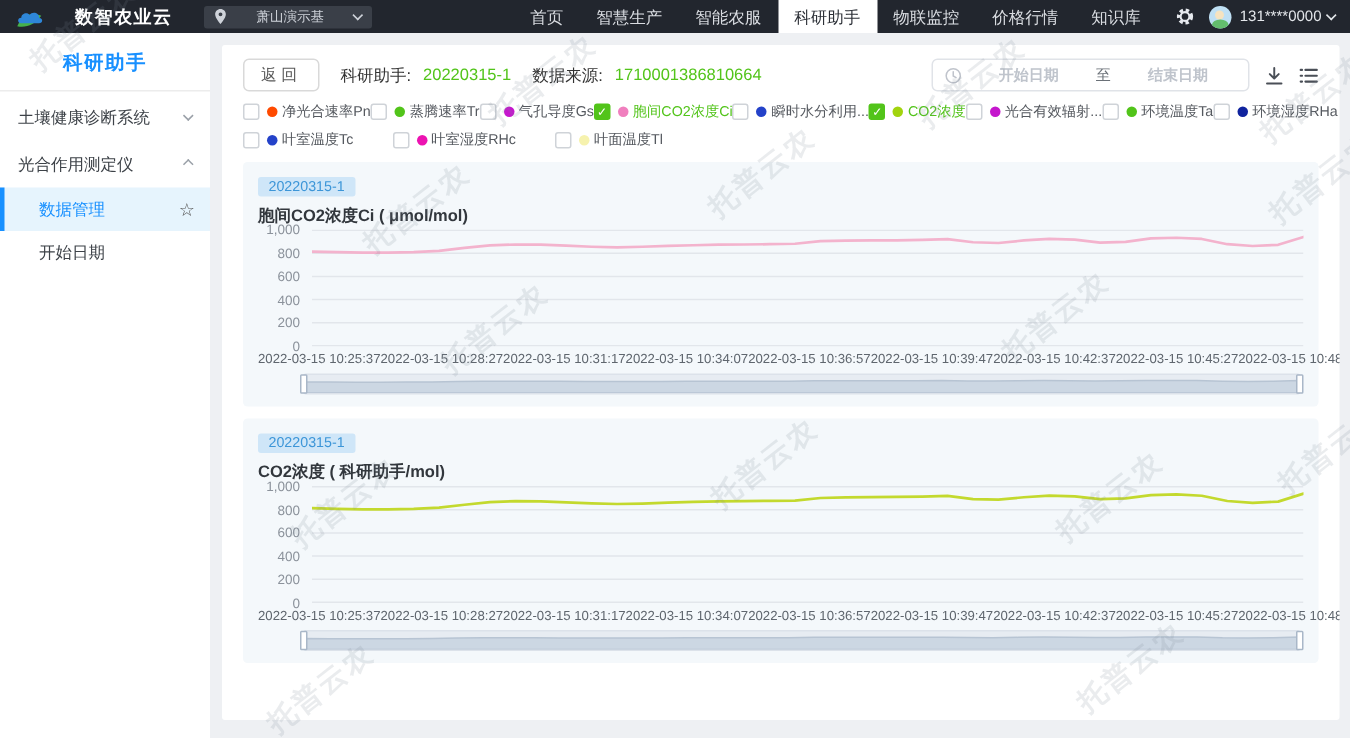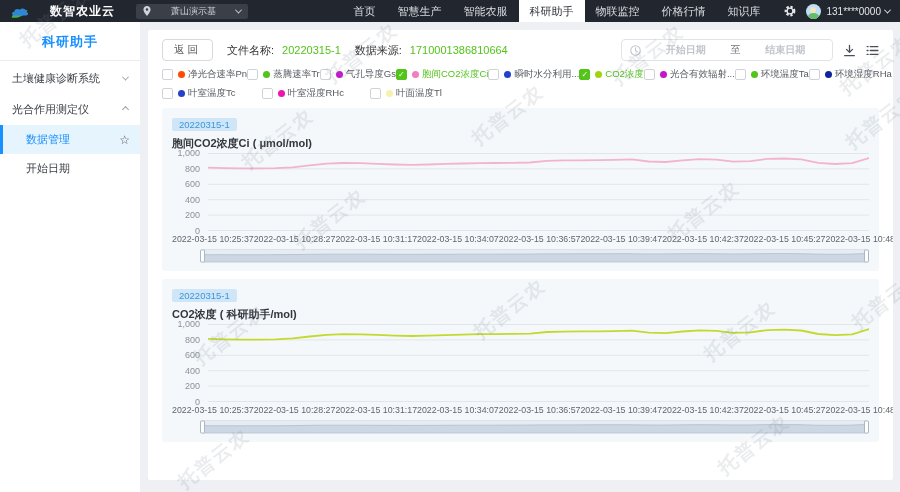--- a/index.html
+++ b/index.html
@@ -151,21 +151,21 @@
           <span>开始日期</span>
         </div>
       </div>
   </aside>
 
   <main class="main">
     <div class="panel">
 
       <div class="toolbar">
         <button class="back-btn">返回</button>
-        <span class="tb-label">文件名称:</span>
+        <span class="tb-label">科研助手:</span>
         <span class="tb-value">20220315-1</span>
         <span class="tb-label">数据来源:</span>
         <span class="tb-value">1710001386810664</span>
         <div class="tb-right">
           <div class="date-range">
             <svg width="11" height="11" viewBox="0 0 14 14">
               <circle cx="7" cy="7" r="6" fill="none" stroke="#c0c4cc" stroke-width="1.3"></circle>
               <path d="M7 3.6v3.6l2.4 1.4" fill="none" stroke="#c0c4cc" stroke-width="1.3" stroke-linecap="round"></path>
             </svg>
             <span class="dr-ph">开始日期</span>

